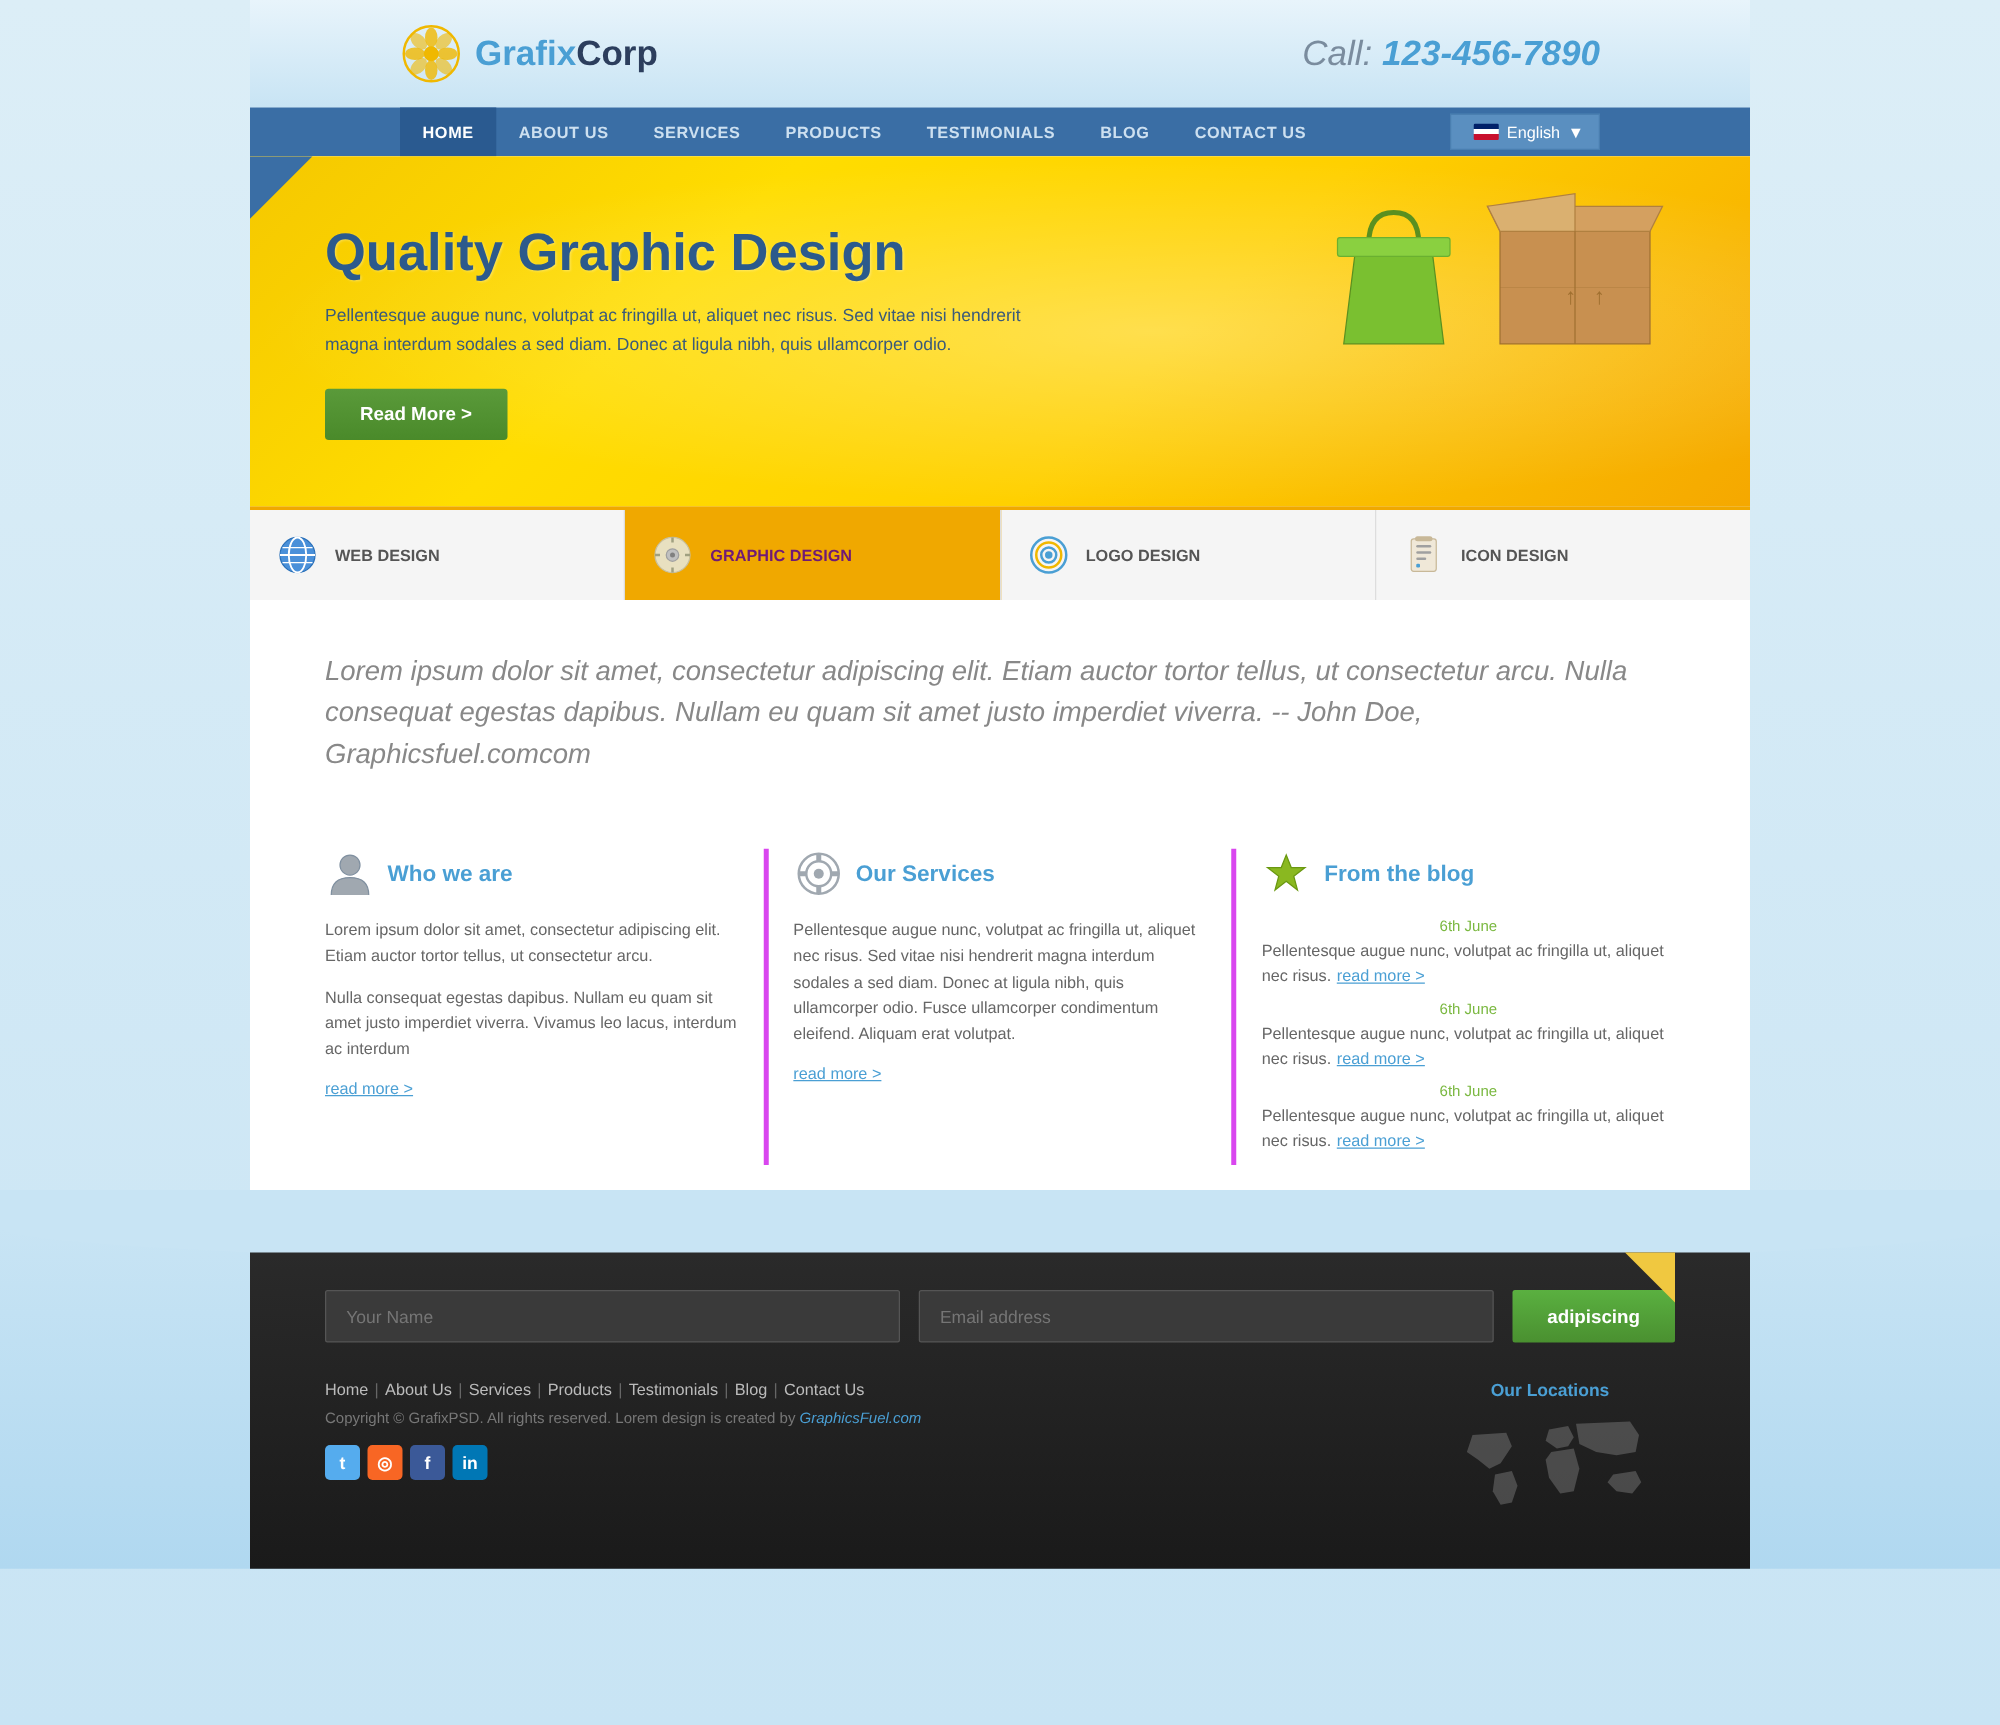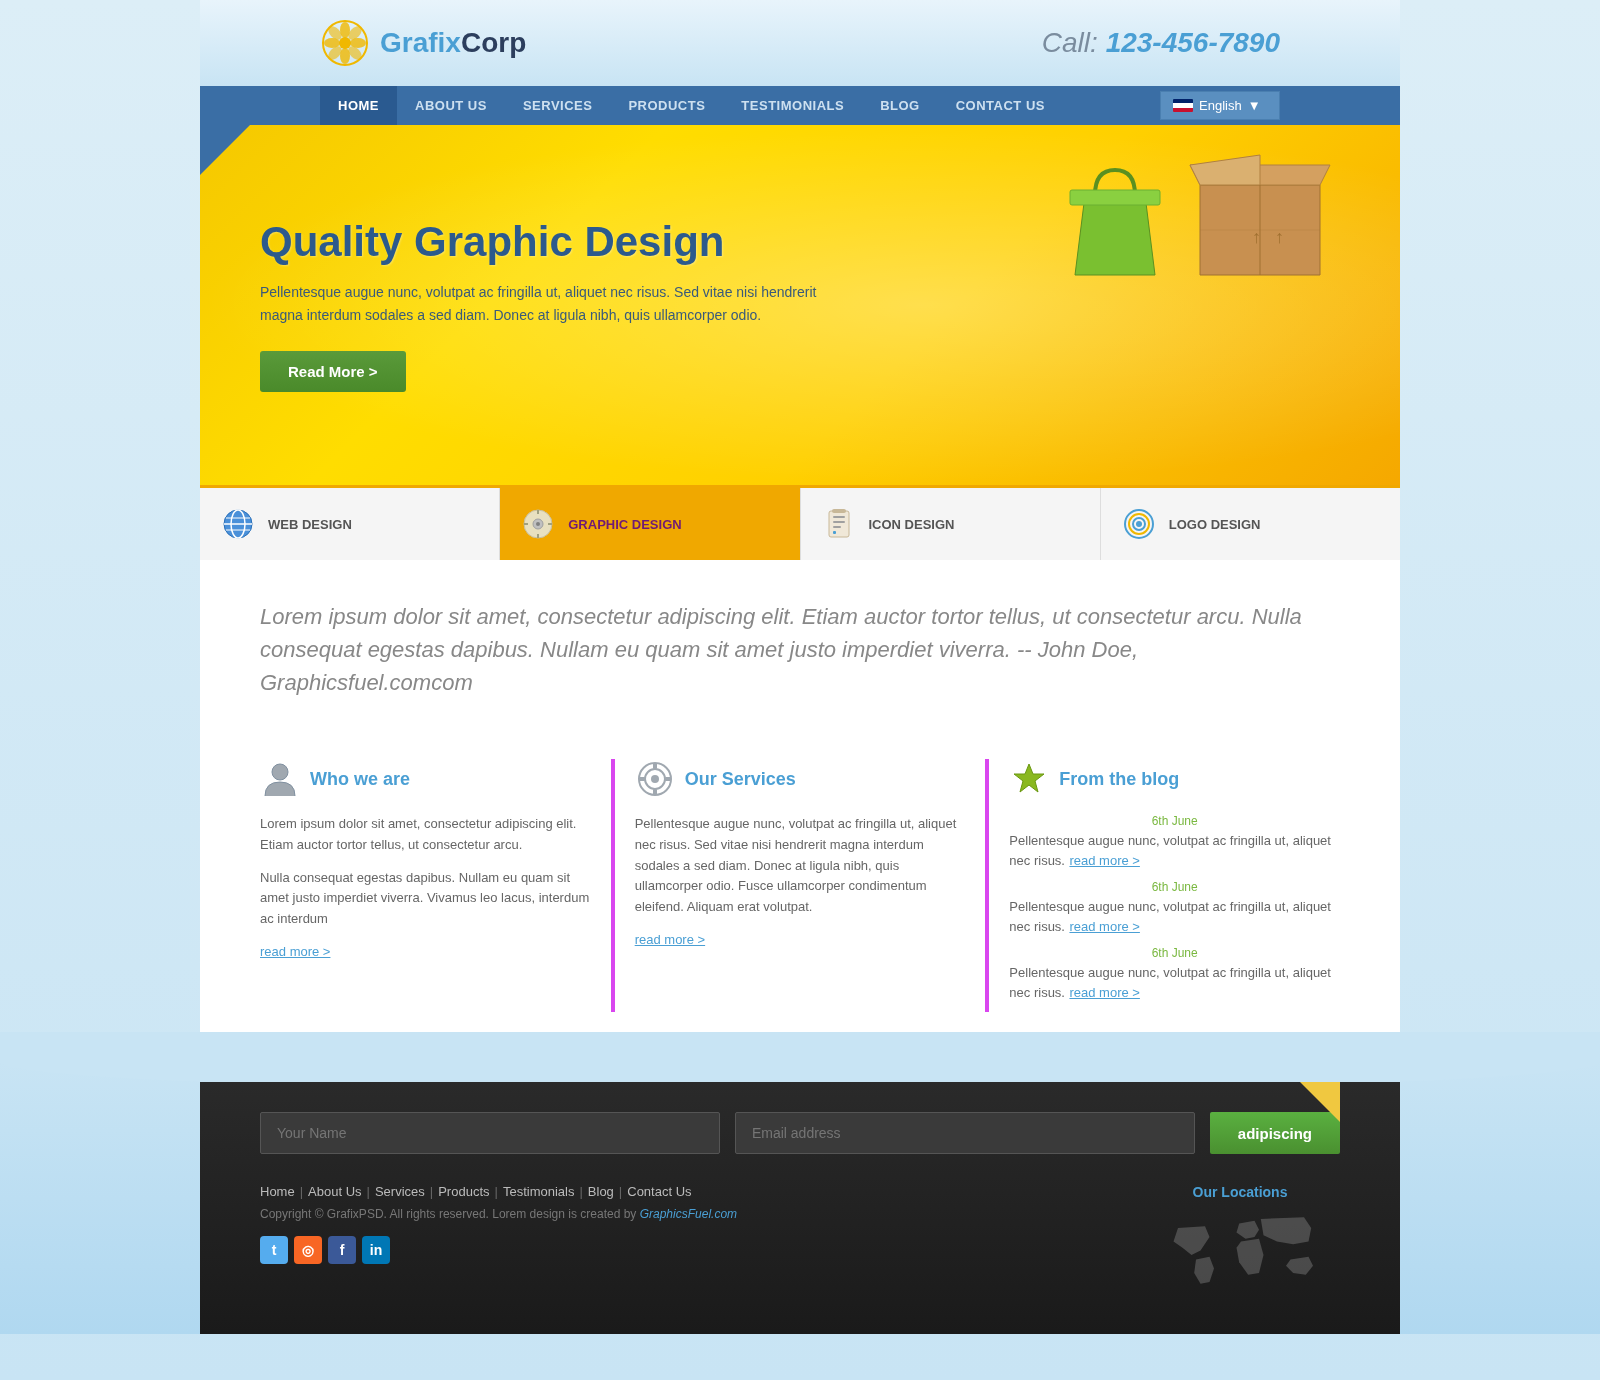--- a/index.html
+++ b/index.html
@@ -69,21 +69,21 @@
       background: #5a8fc0;
       border: 1px solid #4a7fb0;
       padding: 6px 12px;
       color: #fff;
       font-size: 13px;
       cursor: pointer;
       display: flex;
       align-items: center;
       gap: 6px;
       min-width: 120px;
-      justify-content: flex-start;
+      justify-content: flex-end;
     }
     .flag-icon {
       width: 20px;
       height: 13px;
       background: linear-gradient(180deg, #012169 33%, #fff 33%, #fff 66%, #C8102E 66%);
       border-radius: 1px;
       font-size: 10px;
       display: inline-block;
     }
 
@@ -91,21 +91,21 @@
     .main-container {
       max-width: 1200px;
       margin: 0 auto;
       background: #fff;
     }
 
     
     .hero {
       background: linear-gradient(135deg, #f5c800 0%, #ffdd00 30%, #ffd000 60%, #f5a800 100%);
       position: relative;
-      height: 360px;
+      height: 280px;
       overflow: hidden;
       display: flex;
       align-items: center;
       padding: 30px 60px;
     }
     .hero::before {
       content: '';
       position: absolute;
       top: 0; left: 0; right: 0; bottom: 0;
       background: radial-gradient(ellipse at 60% 50%, rgba(255,255,255,0.3) 0%, transparent 70%);
@@ -497,40 +497,40 @@
             <line x1="16" y1="26" x2="16" y2="30" stroke="#a0a080" stroke-width="2"></line>
             <line x1="2" y1="16" x2="6" y2="16" stroke="#a0a080" stroke-width="2"></line>
             <line x1="26" y1="16" x2="30" y2="16" stroke="#a0a080" stroke-width="2"></line>
           </svg>
         </div>
         <span>GRAPHIC DESIGN</span>
       </div>
       <div class="service-tab">
         <div class="tab-icon">
           <svg width="32" height="32" viewBox="0 0 32 32">
+            <circle cx="16" cy="16" r="14" fill="none" stroke="#4a9fd4" stroke-width="2"></circle>
+            <circle cx="16" cy="16" r="10" fill="none" stroke="#f0b800" stroke-width="2"></circle>
+            <circle cx="16" cy="16" r="6" fill="none" stroke="#4a9fd4" stroke-width="2"></circle>
+            <circle cx="16" cy="16" r="3" fill="#4a9fd4"></circle>
+          </svg>
+        </div>
+        <span>LOGO DESIGN</span>
+      </div>
+      <div class="service-tab">
+        <div class="tab-icon">
+          <svg width="32" height="32" viewBox="0 0 32 32">
             <rect x="6" y="3" width="20" height="26" rx="2" fill="#f0e8d8" stroke="#c8b898" stroke-width="1"></rect>
             <rect x="10" y="8" width="12" height="2" fill="#a0a0a0" rx="1"></rect>
             <rect x="10" y="13" width="12" height="2" fill="#a0a0a0" rx="1"></rect>
             <rect x="10" y="18" width="8" height="2" fill="#a0a0a0" rx="1"></rect>
             <rect x="10" y="23" width="3" height="3" fill="#4a9fd4" rx="1"></rect>
             <rect x="9" y="1" width="14" height="4" rx="2" fill="#c8b898"></rect>
           </svg>
         </div>
         <span>ICON DESIGN</span>
-      </div>
-      <div class="service-tab">
-        <div class="tab-icon">
-          <svg width="32" height="32" viewBox="0 0 32 32">
-            <circle cx="16" cy="16" r="14" fill="none" stroke="#4a9fd4" stroke-width="2"></circle>
-            <circle cx="16" cy="16" r="10" fill="none" stroke="#f0b800" stroke-width="2"></circle>
-            <circle cx="16" cy="16" r="6" fill="none" stroke="#4a9fd4" stroke-width="2"></circle>
-            <circle cx="16" cy="16" r="3" fill="#4a9fd4"></circle>
-          </svg>
-        </div>
-        <span>LOGO DESIGN</span>
       </div>
     </div>
 
     <div class="quote-section">
       <p class="quote-text">Lorem ipsum dolor sit amet, consectetur adipiscing elit. Etiam auctor tortor tellus, ut consectetur arcu. Nulla consequat egestas dapibus. Nullam eu quam sit amet justo imperdiet viverra.      --  John Doe, Graphicsfuel.comcom</p>
     </div>
 
     <div class="columns-section">
 
       <div class="col">

